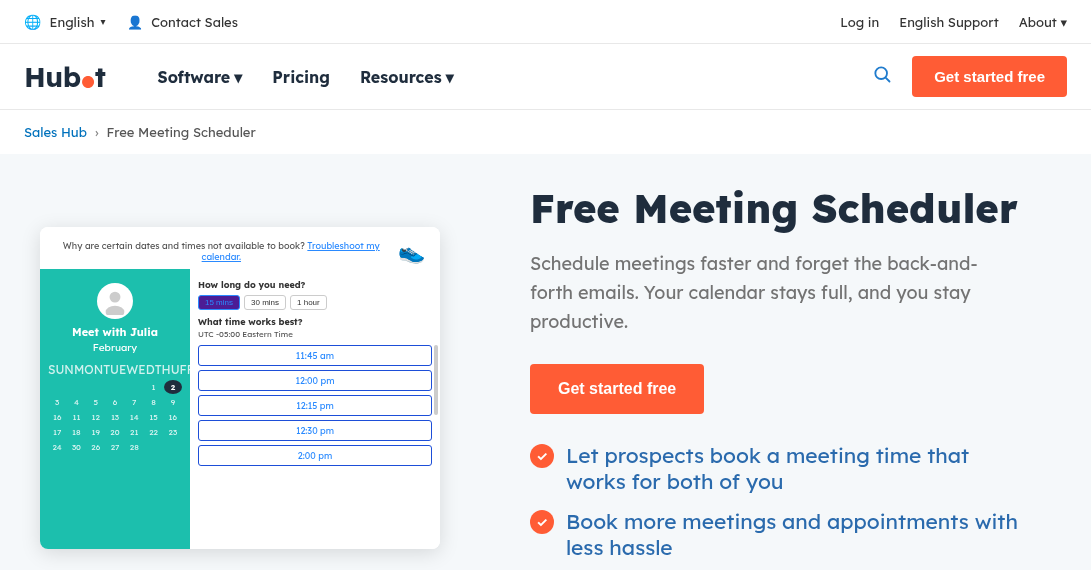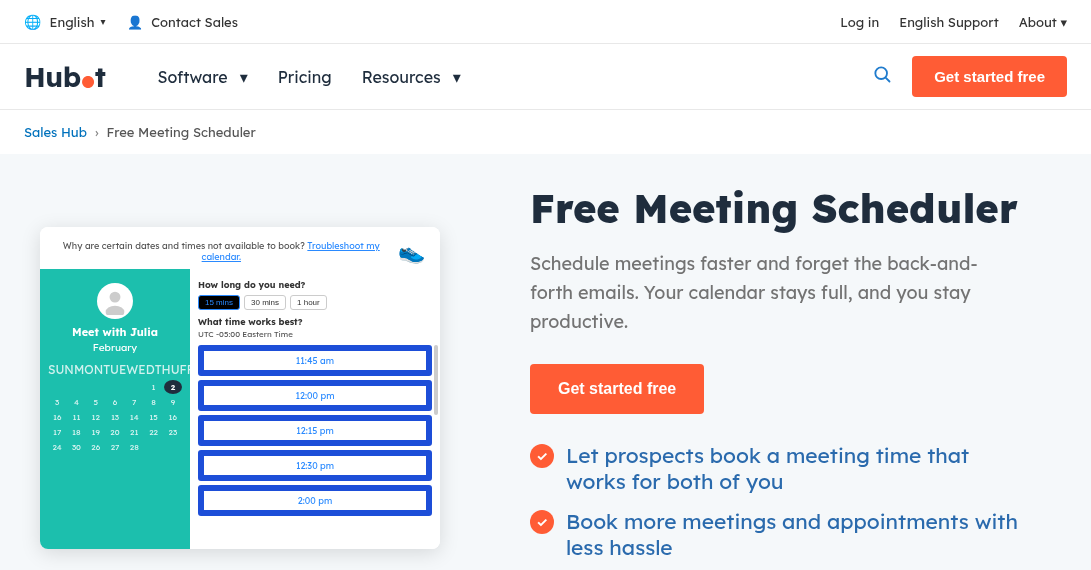--- a/index.html
+++ b/index.html
@@ -29,22 +29,22 @@
       border-bottom: 1px solid #e8e8e8;
       display: flex;
       align-items: center;
       padding: 0 24px;
       height: 66px;
     }
     .logo { display: flex; align-items: center; margin-right: 40px; text-decoration: none; }
     .logo-text { font-size: 28px; font-weight: 700; color: #1f2d3d; letter-spacing: -0.5px; }
     .nav-items { display: flex; align-items: center; gap: 6px; flex: 1; }
     .nav-item {
-      display: flex; align-items: flex-end; gap: 12px;
-      padding: 8px 12px; cursor: pointer; font-size: 16px; font-weight: 400; color: #1f2d3d;
+      display: flex; align-items: flex-end; gap: 4px;
+      padding: 8px 12px; cursor: pointer; font-size: 16px; font-weight: 700; color: #1f2d3d;
       text-decoration: none; border-radius: 4px;
     }
     .nav-cta {
       margin-left: auto;
       background: #ff5c35;
       color: #fff;
       border: none;
       padding: 12px 22px;
       border-radius: 4px;
       font-size: 15px;
@@ -170,26 +170,26 @@
       border: 1px solid #ccc;
       border-radius: 3px;
       padding: 2px 6px;
       font-size: 8px;
       color: #333;
       background: #fff;
     }
     .slots-dur-btn.active {
       border-color: #2a8aff;
       color: #2a8aff;
-      background: #000000;
+      background: #4c1d95;
     }
     .slots-what { font-size: 9px; font-weight: 700; color: #333; margin-bottom: 2px; }
     .slots-tz { font-size: 8px; color: #555; margin-bottom: 6px; }
     .time-slot {
-      border: 6px solid #1d4ed8;
+      border: 1px solid #1d4ed8;
       border-radius: 3px;
       padding: 4px;
       text-align: center;
       font-size: 9px;
       color: #2a8aff;
       margin-bottom: 4px;
       cursor: pointer;
     }
 
     

